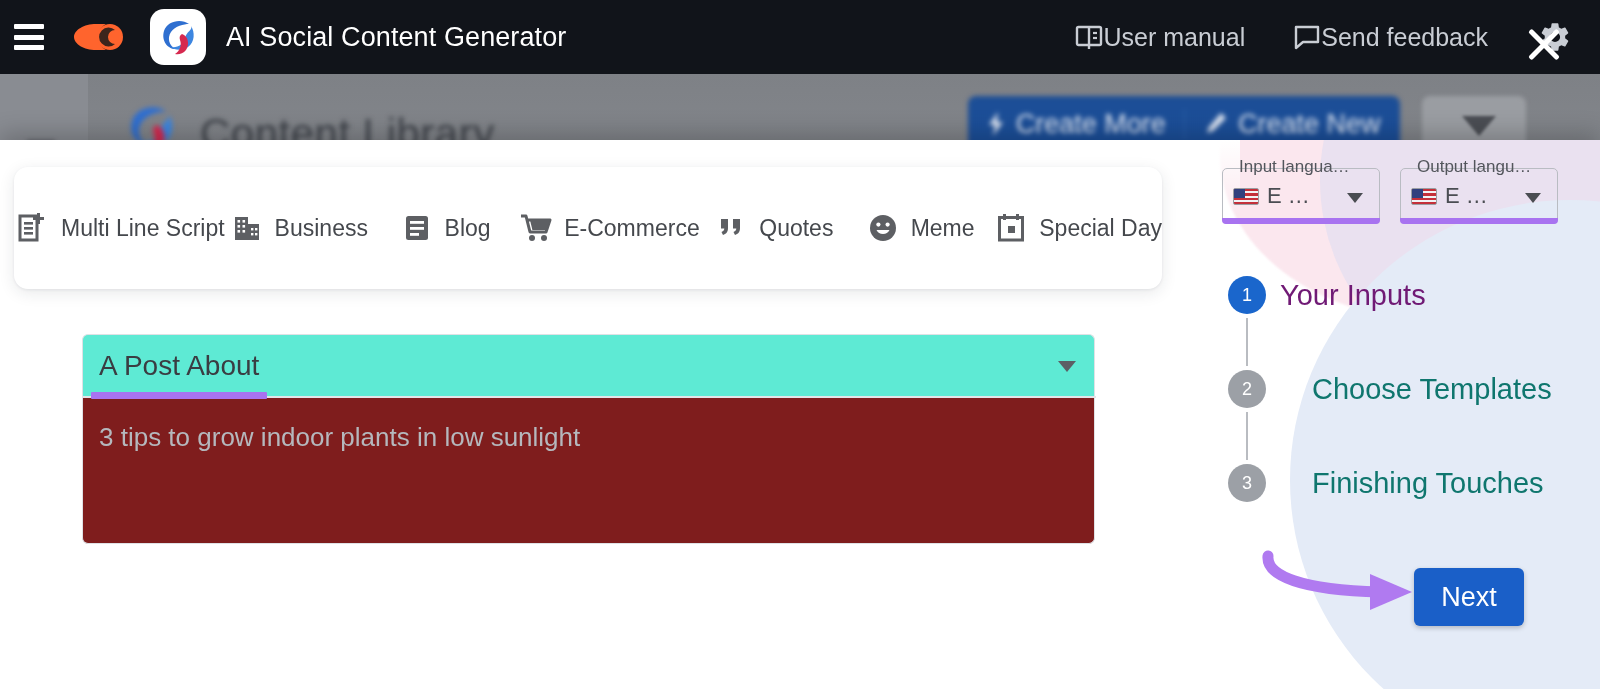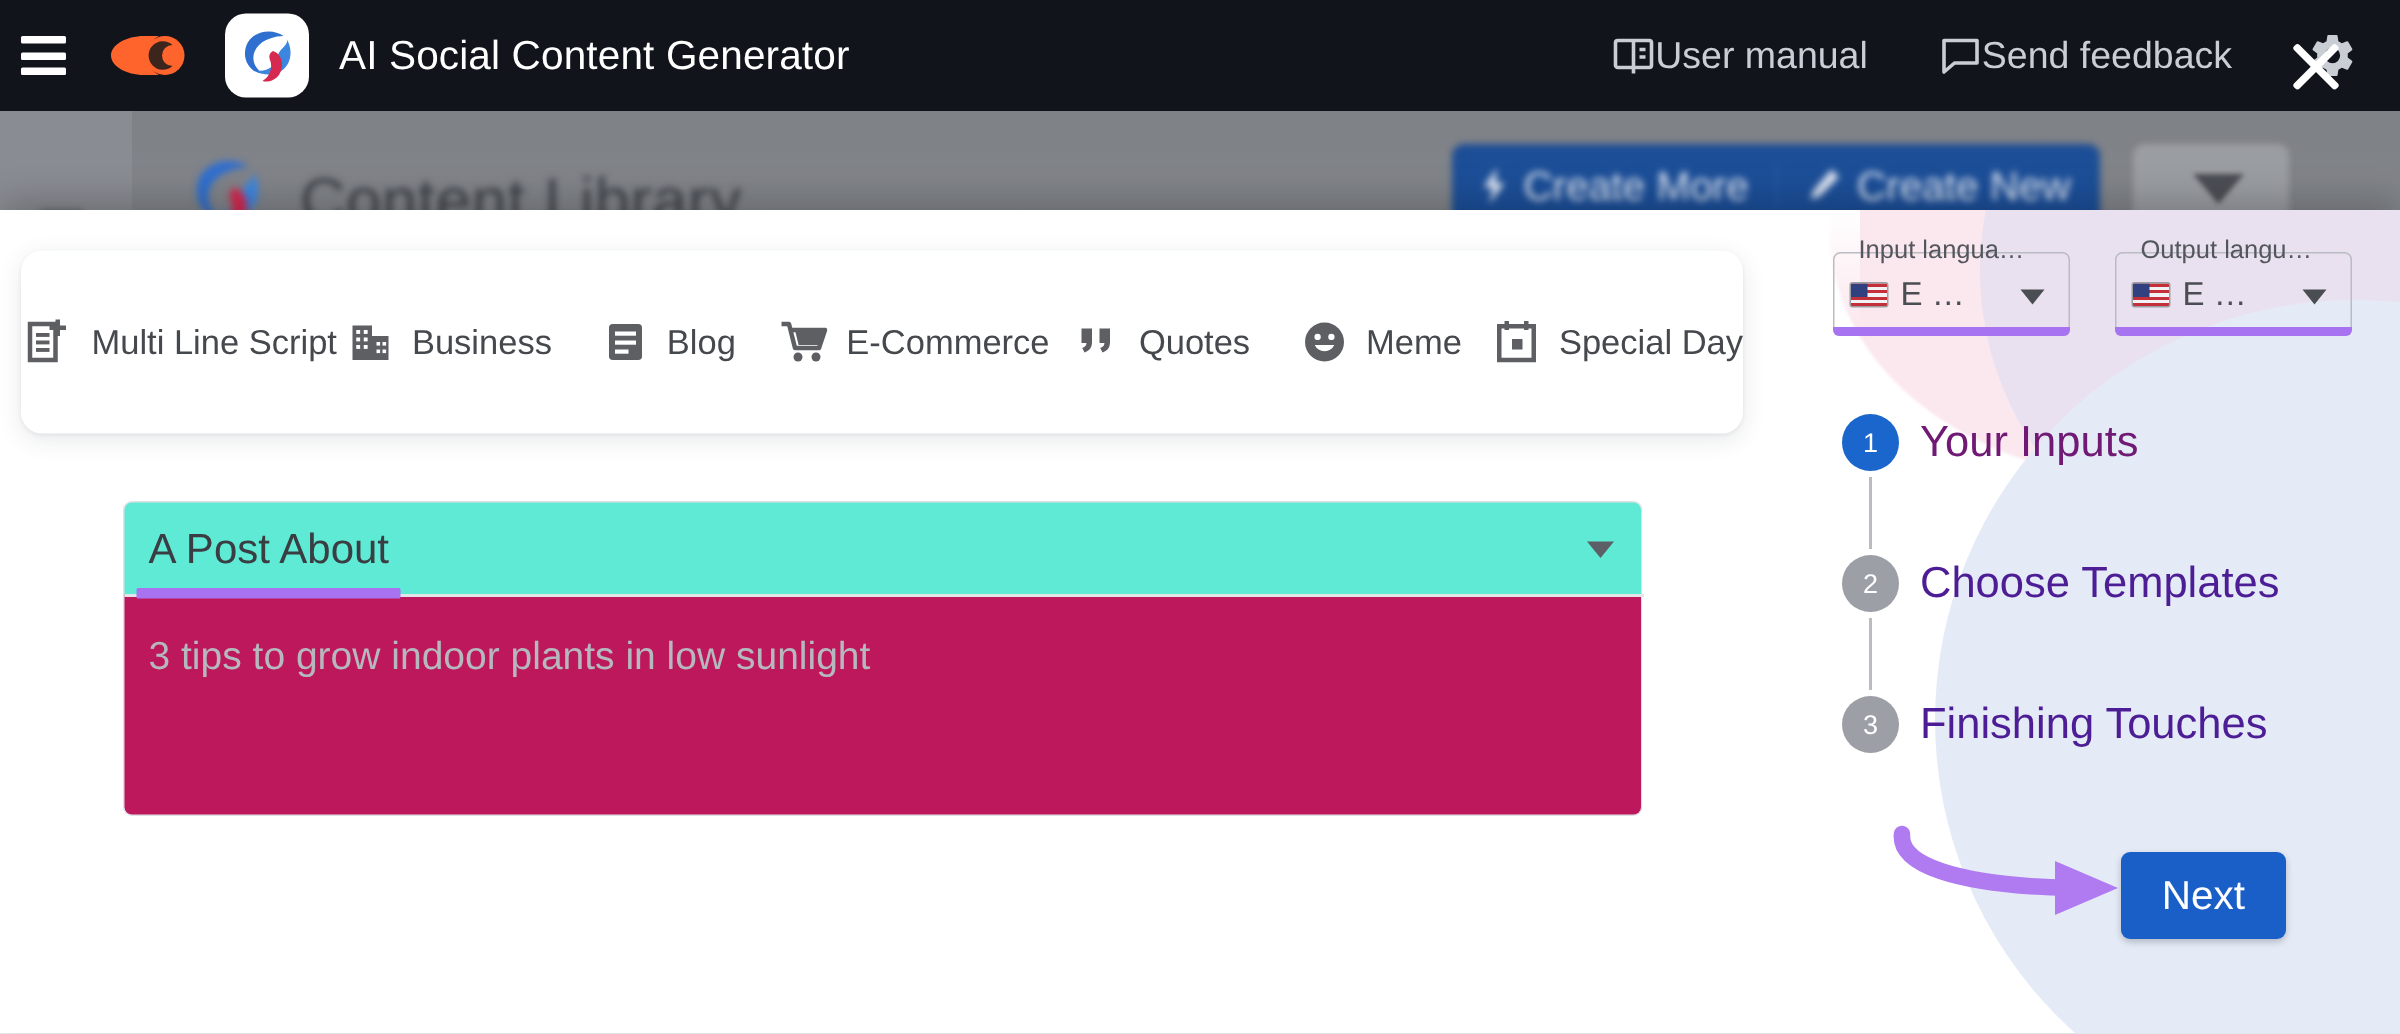--- a/index.html
+++ b/index.html
@@ -179,30 +179,30 @@
     background: #e3e5e8;
   }
   #select-underline-active {
     position:absolute; left: 8px; bottom: -3px; width: 176px; height: 7px;
     background: #a873f0; border-radius: 1px;
   }
   #textarea-box {
     height: 148px;
     border: 1px solid #dfe1e5; border-top: none;
     border-radius: 0 0 6px 6px;
-    background:#be185d;
+    background:#7f1d1d;
     padding: 26px 16px 0 16px;
     cursor: text;
   }
   #textarea-placeholder { font-size: 26px; color: #b5b8bd; }
 
   
   #right-panel { position:absolute; left: 1212px; top: 0; width: 388px; height: 549px; z-index: 6; }
 
-  #lang-row { position:absolute; left: 10px; top: 28px; display:flex; gap: 30px; }
+  #lang-row { position:absolute; left: 10px; top: 28px; display:flex; gap: 20px; }
   .lang-field {
     position: relative; width: 158px; height: 56px;
     border: 1px solid #b9bcc2; border-radius: 5px;
     background: transparent; cursor: pointer;
   }
   .lang-legend {
     position:absolute; top: -12px; left: 10px;
     padding: 0 6px; font-size: 17px; color: #53565c;
     background: transparent; white-space: nowrap;
   }
@@ -236,21 +236,21 @@
   .step { display:flex; align-items:center; gap: 14px; height: 46px; cursor: pointer; }
   .step-circle {
     width: 38px; height: 38px; border-radius: 50%;
     display:flex; align-items:center; justify-content:center;
     font-size: 18px; color:#ffffff; flex: none;
   }
   .step-circle.active { background: #1a66cc; }
   .step-circle.idle   { background: #9ca0a6; }
   .step-label { font-size: 29px; white-space: nowrap; }
   .step-label.active { color: #701a75; }
-  .step-label.idle   { color: #4c1d95; }
+  .step-label.idle   { color: #0f766e; margin-left: 32px; }
   .step-connector { width: 2px; height: 48px; background: #b9bcc1; margin-left: 18px; }
 
   
   #next-btn {
     position: absolute; left: 202px; top: 428px;
     width: 110px; height: 58px; border-radius: 6px;
     background: #1a5fc8; color: #ffffff; font-size: 27px;
     display:flex; align-items:center; justify-content:center;
     cursor: pointer; border: none;
     box-shadow: 0 2px 5px rgba(0,0,0,.22);

